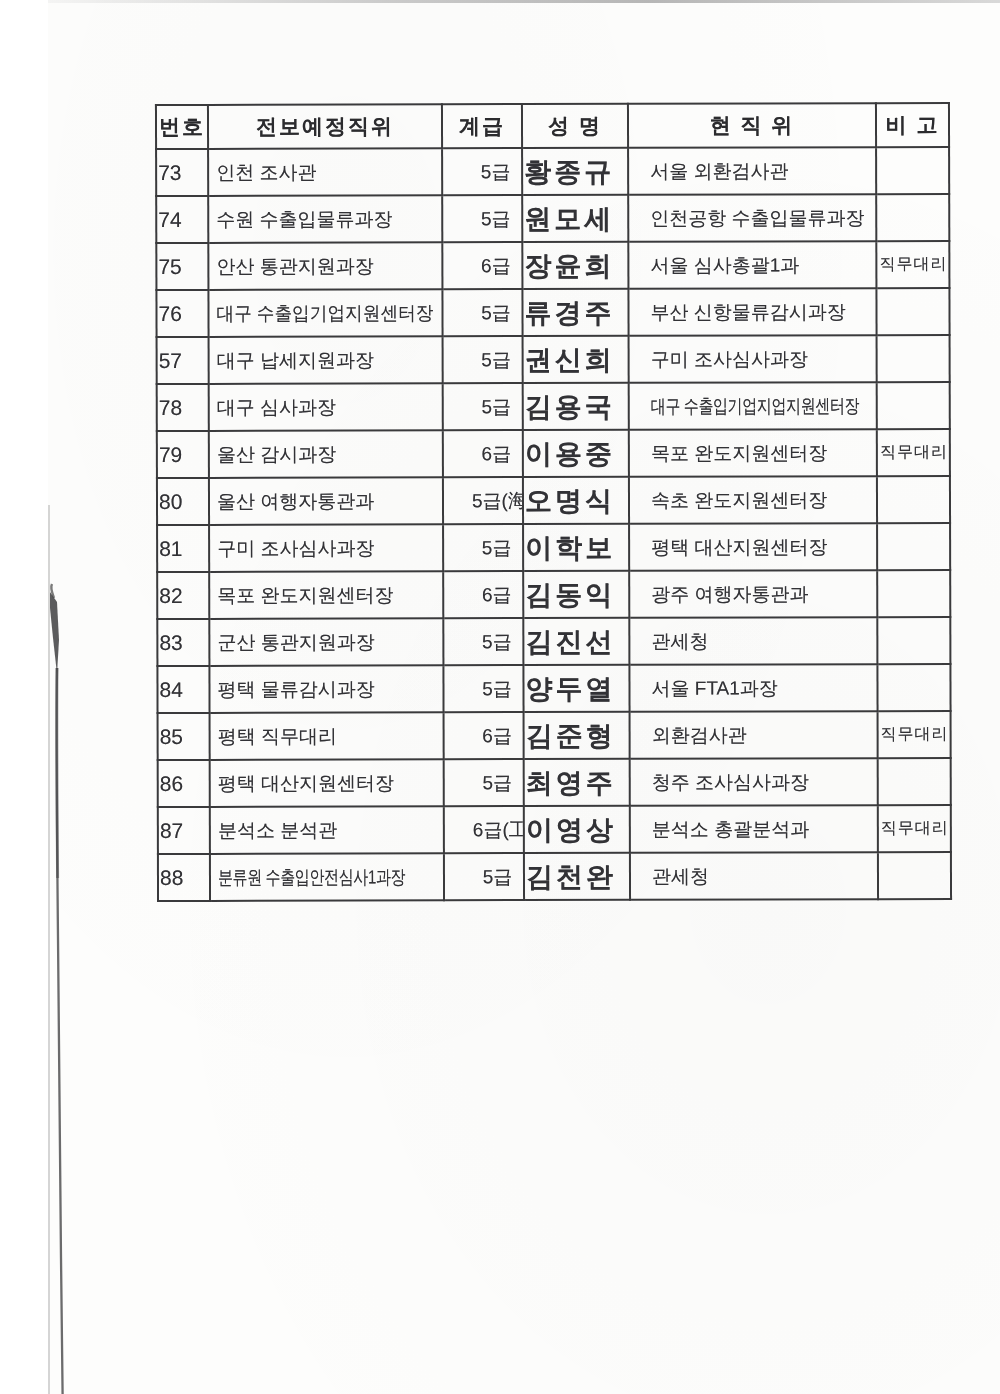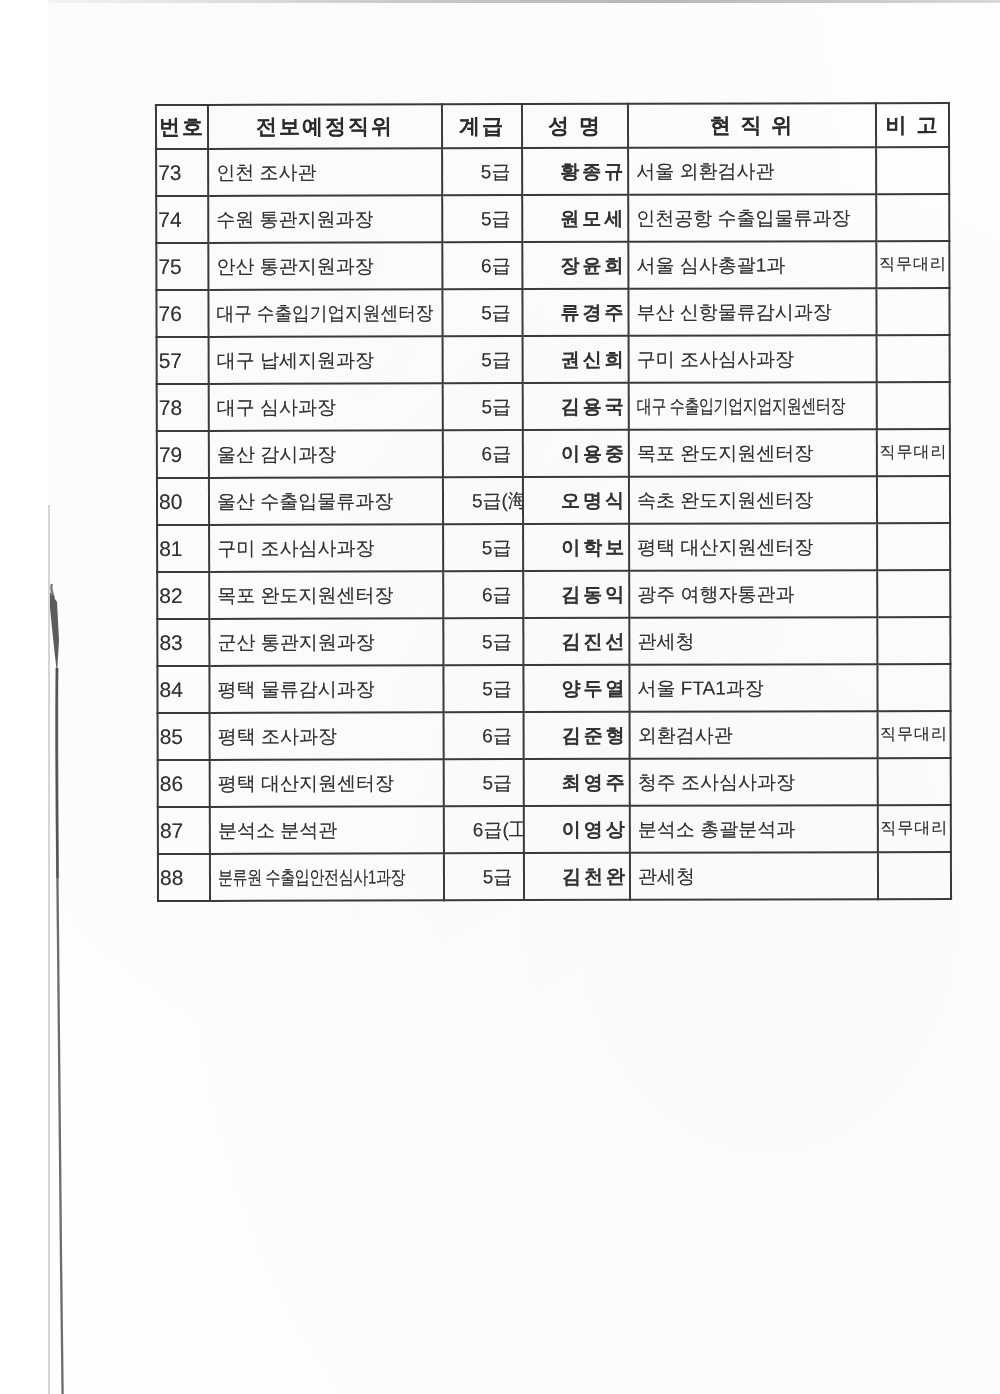--- a/index.html
+++ b/index.html
@@ -75,30 +75,30 @@
     color: #323236;
     text-shadow: 0 0 0.6px rgba(50,50,54,0.5);
   }
   td.c-no {
     font-size: 21px;
     color: #28282b;
   }
   td.c-pos { font-size: 19px; padding-left: 7px; text-align: left; }
   td.c-rank { font-size: 19px; text-align: center; padding-left: 28px; }
   td.c-name {
-    text-align: right;
-    font-size: 19px;
+    text-align: left;
+    font-size: 27px;
     font-weight: bold;
     letter-spacing: 3px;
     color: #1e2c74;
     text-shadow: 0 0 0.7px rgba(30,44,116,0.6);
   }
-  td.c-cur { font-size: 19px; padding-left: 7px; text-align: left; }
+  td.c-cur { font-size: 19px; padding-left: 21px; text-align: left; }
   td.c-note {
-    text-align: center;
+    text-align: right;
     font-size: 16px;
     letter-spacing: 1px;
     color: #38383b;
   }
   td span { display: inline-block; }
   td .condense   { transform: scaleX(0.93); transform-origin: left center; }
   td .condense-x { transform: scaleX(0.79); transform-origin: left center; letter-spacing: -0.5px; }
 </style>
 </head>
 <body>
@@ -138,21 +138,21 @@
         <tr>
       <td class="c-no"><span>73</span></td>
       <td class="c-pos"><span>인천 조사관</span></td>
       <td class="c-rank"><span>5급</span></td>
       <td class="c-name"><span>황종규</span></td>
       <td class="c-cur"><span>서울 외환검사관</span></td>
       <td class="c-note"><span></span></td>
     </tr>
         <tr>
       <td class="c-no"><span>74</span></td>
-      <td class="c-pos"><span>수원 통관지원과장</span></td>
+      <td class="c-pos"><span>수원 수출입물류과장</span></td>
       <td class="c-rank"><span>5급</span></td>
       <td class="c-name"><span>원모세</span></td>
       <td class="c-cur"><span>인천공항 수출입물류과장</span></td>
       <td class="c-note"><span></span></td>
     </tr>
         <tr>
       <td class="c-no"><span>75</span></td>
       <td class="c-pos"><span>안산 통관지원과장</span></td>
       <td class="c-rank"><span>6급</span></td>
       <td class="c-name"><span>장윤희</span></td>
@@ -186,21 +186,21 @@
         <tr>
       <td class="c-no"><span>79</span></td>
       <td class="c-pos"><span>울산 감시과장</span></td>
       <td class="c-rank"><span>6급</span></td>
       <td class="c-name"><span>이용중</span></td>
       <td class="c-cur"><span>목포 완도지원센터장</span></td>
       <td class="c-note"><span>직무대리</span></td>
     </tr>
         <tr>
       <td class="c-no"><span>80</span></td>
-      <td class="c-pos"><span>울산 수출입물류과장</span></td>
+      <td class="c-pos"><span>울산 여행자통관과</span></td>
       <td class="c-rank"><span>5급(海)</span></td>
       <td class="c-name"><span>오명식</span></td>
       <td class="c-cur"><span>속초 완도지원센터장</span></td>
       <td class="c-note"><span></span></td>
     </tr>
         <tr>
       <td class="c-no"><span>81</span></td>
       <td class="c-pos"><span>구미 조사심사과장</span></td>
       <td class="c-rank"><span>5급</span></td>
       <td class="c-name"><span>이학보</span></td>
@@ -226,21 +226,21 @@
         <tr>
       <td class="c-no"><span>84</span></td>
       <td class="c-pos"><span>평택 물류감시과장</span></td>
       <td class="c-rank"><span>5급</span></td>
       <td class="c-name"><span>양두열</span></td>
       <td class="c-cur"><span>서울 FTA1과장</span></td>
       <td class="c-note"><span></span></td>
     </tr>
         <tr>
       <td class="c-no"><span>85</span></td>
-      <td class="c-pos"><span>평택 조사과장</span></td>
+      <td class="c-pos"><span>평택 직무대리</span></td>
       <td class="c-rank"><span>6급</span></td>
       <td class="c-name"><span>김준형</span></td>
       <td class="c-cur"><span>외환검사관</span></td>
       <td class="c-note"><span>직무대리</span></td>
     </tr>
         <tr>
       <td class="c-no"><span>86</span></td>
       <td class="c-pos"><span>평택 대산지원센터장</span></td>
       <td class="c-rank"><span>5급</span></td>
       <td class="c-name"><span>최영주</span></td>

